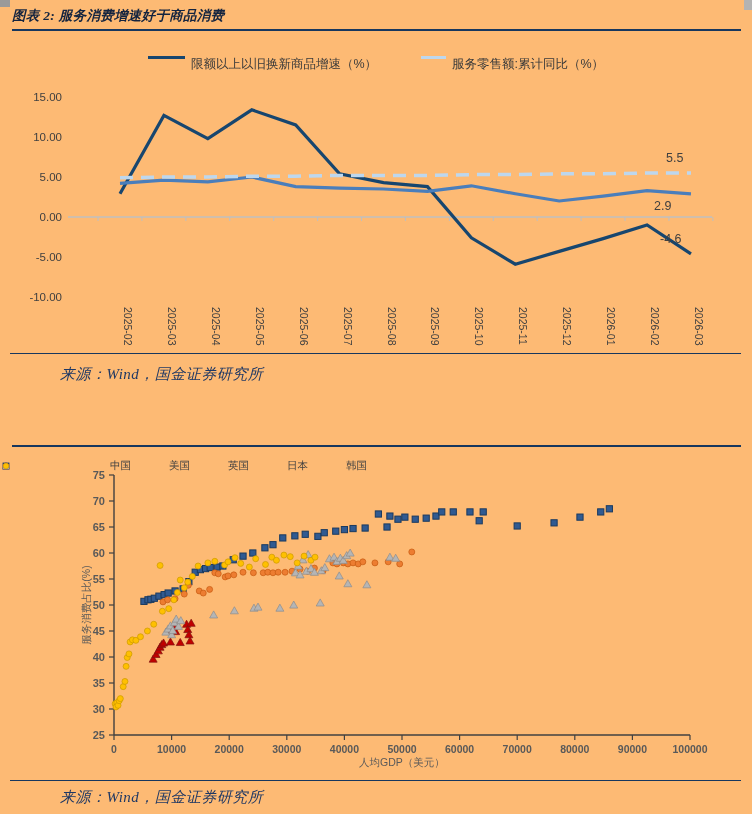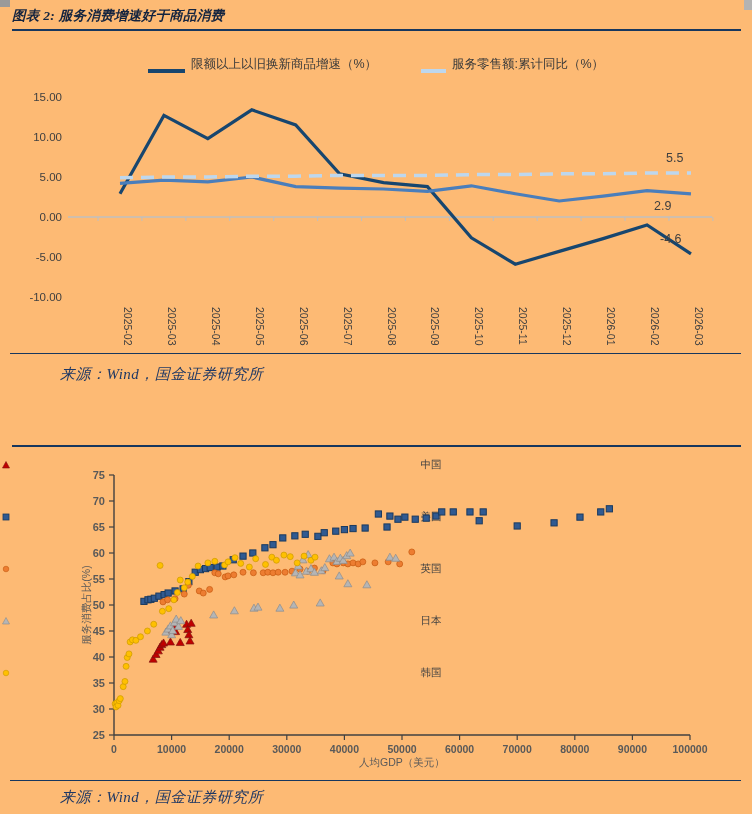--- a/index.html
+++ b/index.html
@@ -7,21 +7,21 @@
         font-family:"Liberation Sans",sans-serif;}
   .abs{position:absolute;}
   .fig-title{left:12px;width:720px;font-family:"Liberation Serif","DejaVu Serif",serif;
              font-weight:bold;font-style:italic;font-size:13.5px;color:#14243f;letter-spacing:.3px;}
   .rule{left:12px;width:729px;height:0;border-top:2px solid #17375E;}
   .thin-rule{left:10px;width:731px;height:0;border-top:1px solid #17375E;}
   .source{left:12px;font-family:"Liberation Serif","DejaVu Serif",serif;font-style:italic;
           font-size:15px;color:#1F3864;letter-spacing:.5px;margin-left:48px;}
   .legend2{left:40px;width:672px;top:54px;height:20px;display:flex;justify-content:center;
            align-items:center;gap:44px;}
-  .legend2 .item{display:flex;align-items:flex-end;gap:6px;}
+  .legend2 .item{display:flex;align-items:flex-start;gap:6px;}
   .legend2 .lab{font-size:12.5px;color:#3a3a3a;}
   .sw{display:inline-block;height:3.4px;}
   .legend3{left:110px;width:580px;top:458px;height:16px;display:flex;justify-content:flex-start;
            align-items:center;gap:38px;padding-left:110px;box-sizing:border-box;}
   .legend3 .item{display:flex;align-items:center;gap:5px;}
   .legend3 .lab{font-family:"Liberation Serif","DejaVu Serif",serif;font-size:10.5px;color:#404040;}
   svg{position:absolute;left:0;}
   .edge{background:#9a9a9a;}
   text{font-family:"Liberation Sans",sans-serif;}
 </style>
@@ -85,21 +85,21 @@
       <polyline points="120,98.4 163.92000000000002,95.2 207.84,96.8 251.76,92 295.68,101.6 339.6,103.2 383.52,104 427.44,106.4 471.36,100.8 515.28,108.8 559.2,116 603.12,111.2 647.04,105.6 690.96,108.8" fill="none" stroke="#4A7EBB" stroke-width="3.2" stroke-linejoin="miter"></polyline>
       <polyline points="120,92.8 163.92000000000002,92 207.84,92 251.76,91.2 295.68,91.2 339.6,90.4 383.52,90.4 427.44,90.4 471.36,89.6 515.28,89.6 559.2,88.8 603.12,88.8 647.04,88 690.96,88" fill="none" stroke="#BDD7EE" stroke-width="3.5" stroke-linejoin="miter" stroke-dasharray="13 8"></polyline>
       <text x="666" y="77" font-size="12.5" fill="#404040">5.5</text>
       <text x="654" y="125" font-size="12.5" fill="#404040">2.9</text>
       <text x="660" y="158" font-size="12.5" fill="#404040">-4.6</text>
     </svg>
   <div class="abs thin-rule" style="top:353px;"></div>
   <div class="abs source" style="top:365px;">来源：Wind，国金证券研究所</div>
 
   <div class="abs rule" style="top:445px;"></div>
-  <div class="abs legend3" id="legend3" style="left:0;width:752px;flex-direction:column;">
+  <div class="abs legend3" id="legend3" style="left:0;width:752px;">
       <span class="item">
         <svg width="12" height="12">
           <path d="M 6 2.5 L 2.5 9 L 9.5 9 Z" fill="#C00000" stroke="#7F1310" stroke-width="0.6"></path>
         </svg>
         <span class="lab">中国</span>
       </span>
       <span class="item">
         <svg width="12" height="12">
           <rect x="3" y="3" width="6" height="6" fill="#305A91" stroke="#1A3A5F" stroke-width="0.8"></rect>
         </svg>

